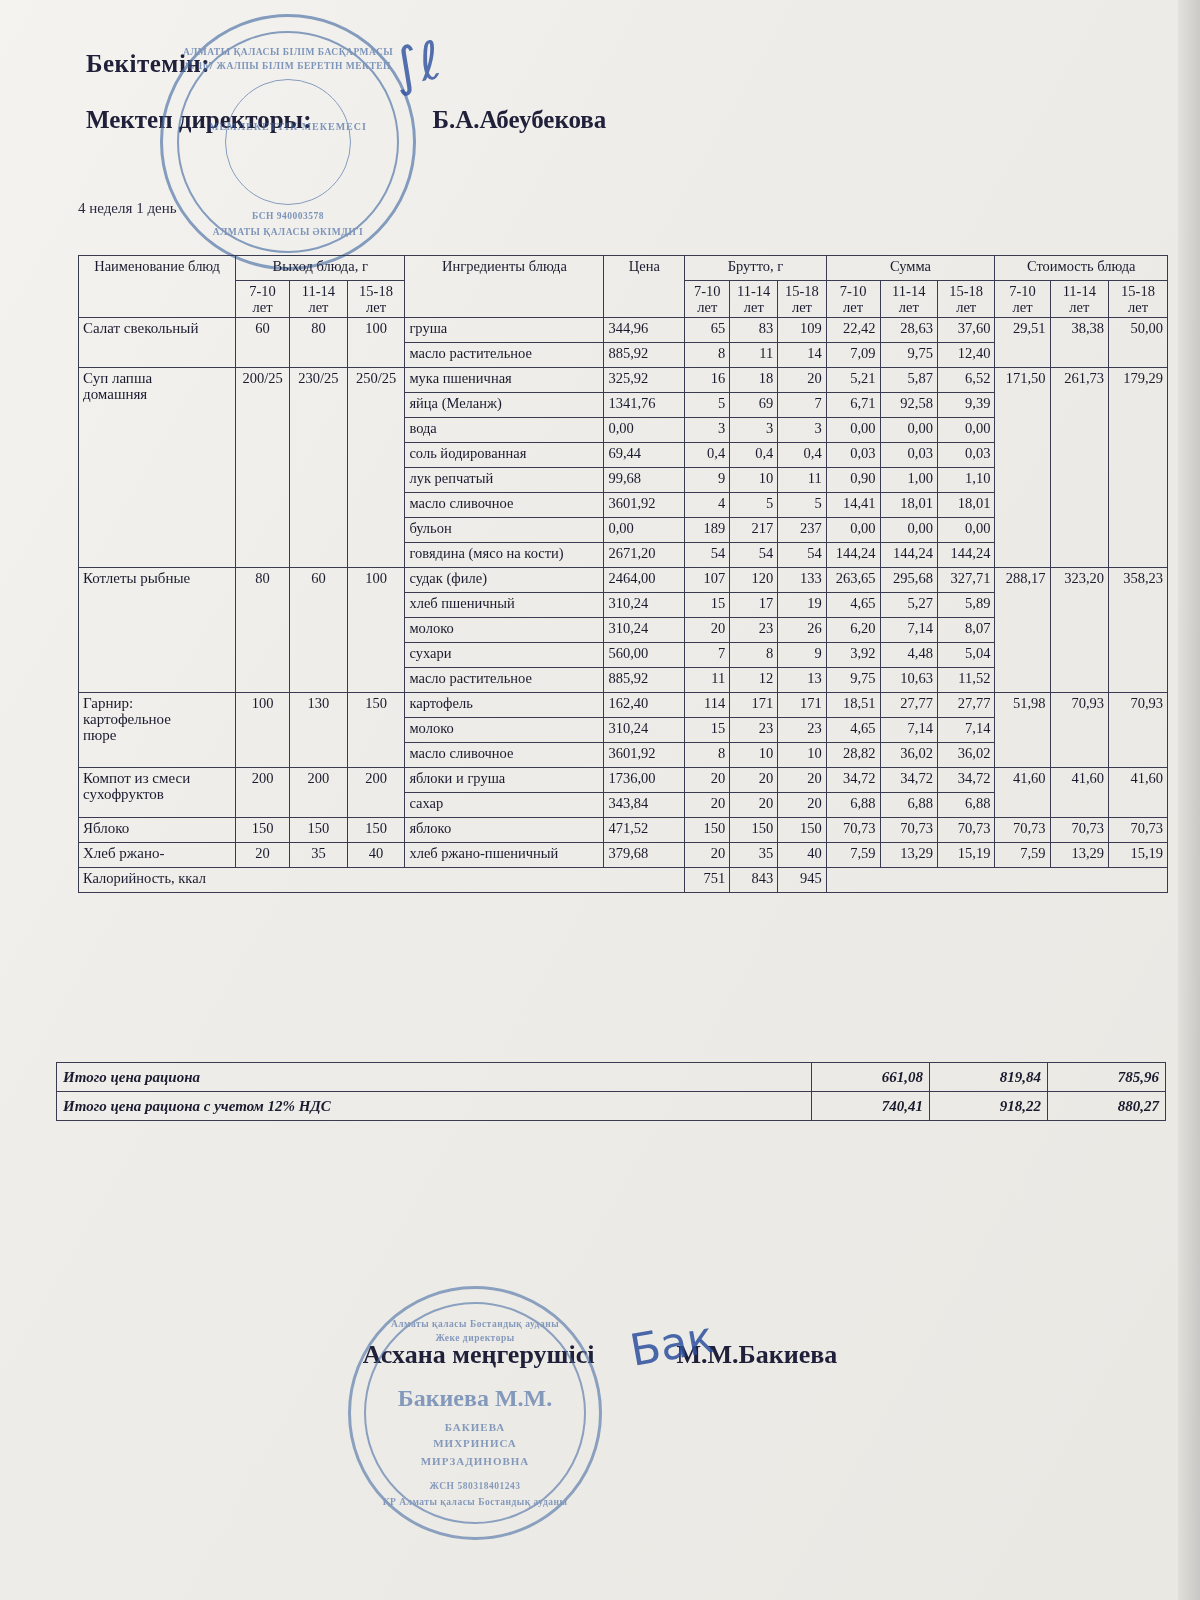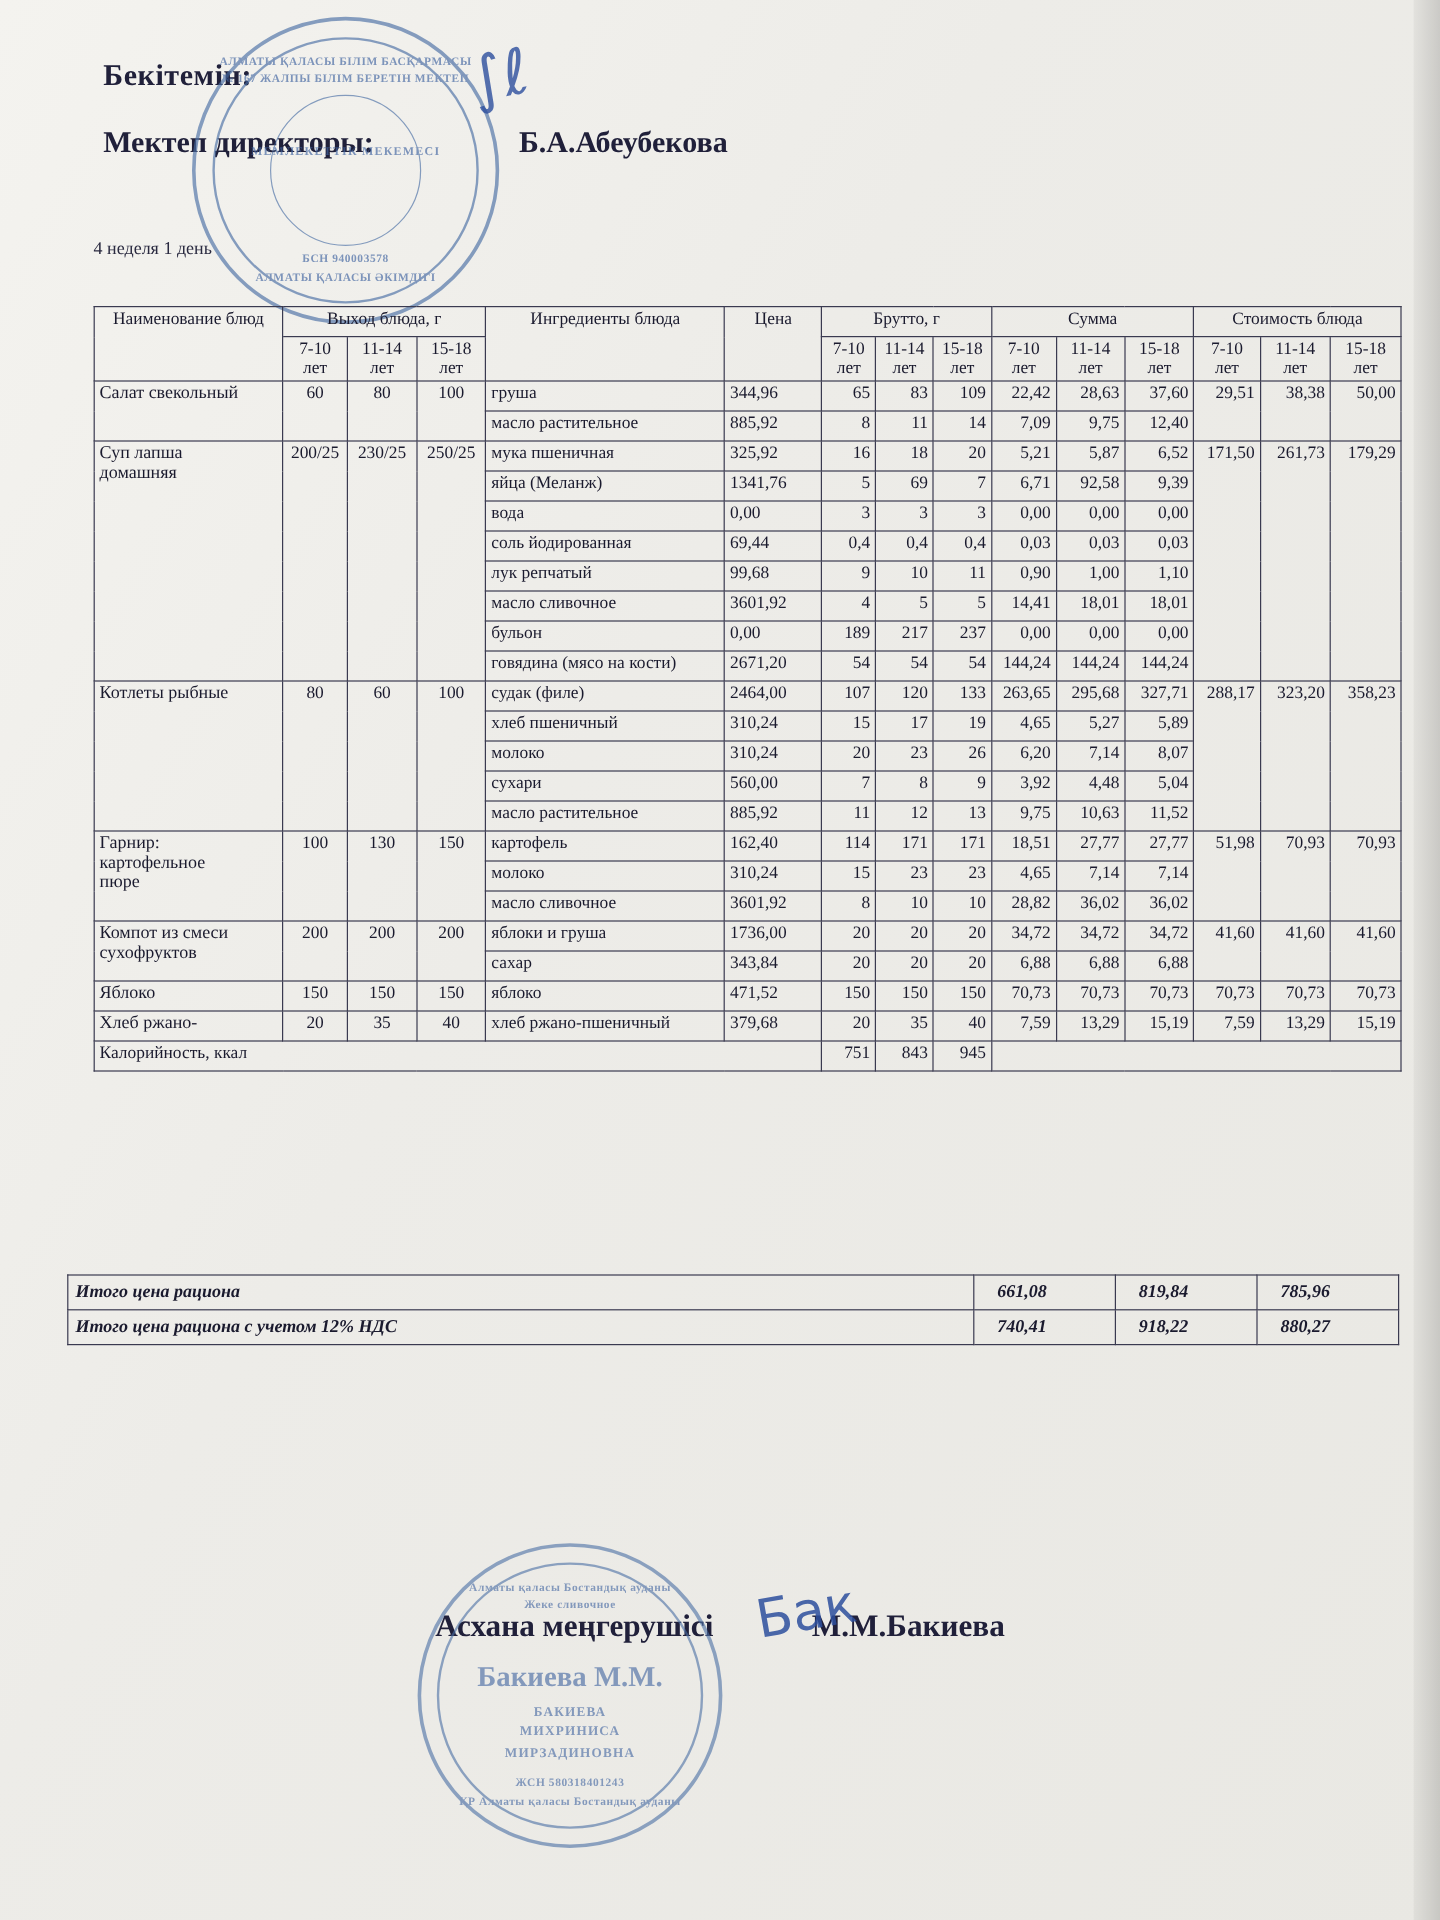--- a/index.html
+++ b/index.html
@@ -117,21 +117,21 @@
     font-size:15px;
     font-style:italic;
     font-weight:bold;
   }
   table.totals td{
     border:1px solid #3a3a50;
     padding:3px 6px;
     height:22px;
   }
   table.totals td.lbl{ text-align:left; }
-  table.totals td.val{ width:92px; font-style:italic;padding-left:19px; }
+  table.totals td.val{ text-align:right; width:92px; font-style:italic;padding-left:19px; }
 
   
   .footer{
     position:absolute; left:0; top:1340px; width:1200px; text-align:center;
   }
   .footer-text{
     font-size:26px; font-weight:bold; color:#20203a;
     display:inline-block;
   }
   .footer-name{ margin-left:78px; }
@@ -517,21 +517,21 @@
   </table>
 
   <div class="footer">
     <span class="footer-text">Асхана меңгерушісі</span>
     <span class="footer-text footer-name">М.М.Бакиева</span>
   </div>
   <div class="sig-bottom">Бак</div>
 
   <div class="stamp bottom">
     <div class="stamp-arc a1">Алматы қаласы Бостандық ауданы</div>
-    <div class="stamp-arc a2">Жеке сливочное</div>
+    <div class="stamp-arc a2">Жеке директоры</div>
     <div class="stamp-name-bottom">Бакиева М.М.</div>
     <div class="stamp-sub1">БАКИЕВА</div>
     <div class="stamp-sub2">МИХРИНИСА</div>
     <div class="stamp-sub3">МИРЗАДИНОВНА</div>
     <div class="stamp-arc a3">ЖСН 580318401243</div>
     <div class="stamp-arc a4">ҚР Алматы қаласы Бостандық ауданы</div>
   </div>
 </div>
 
 </body></html>

